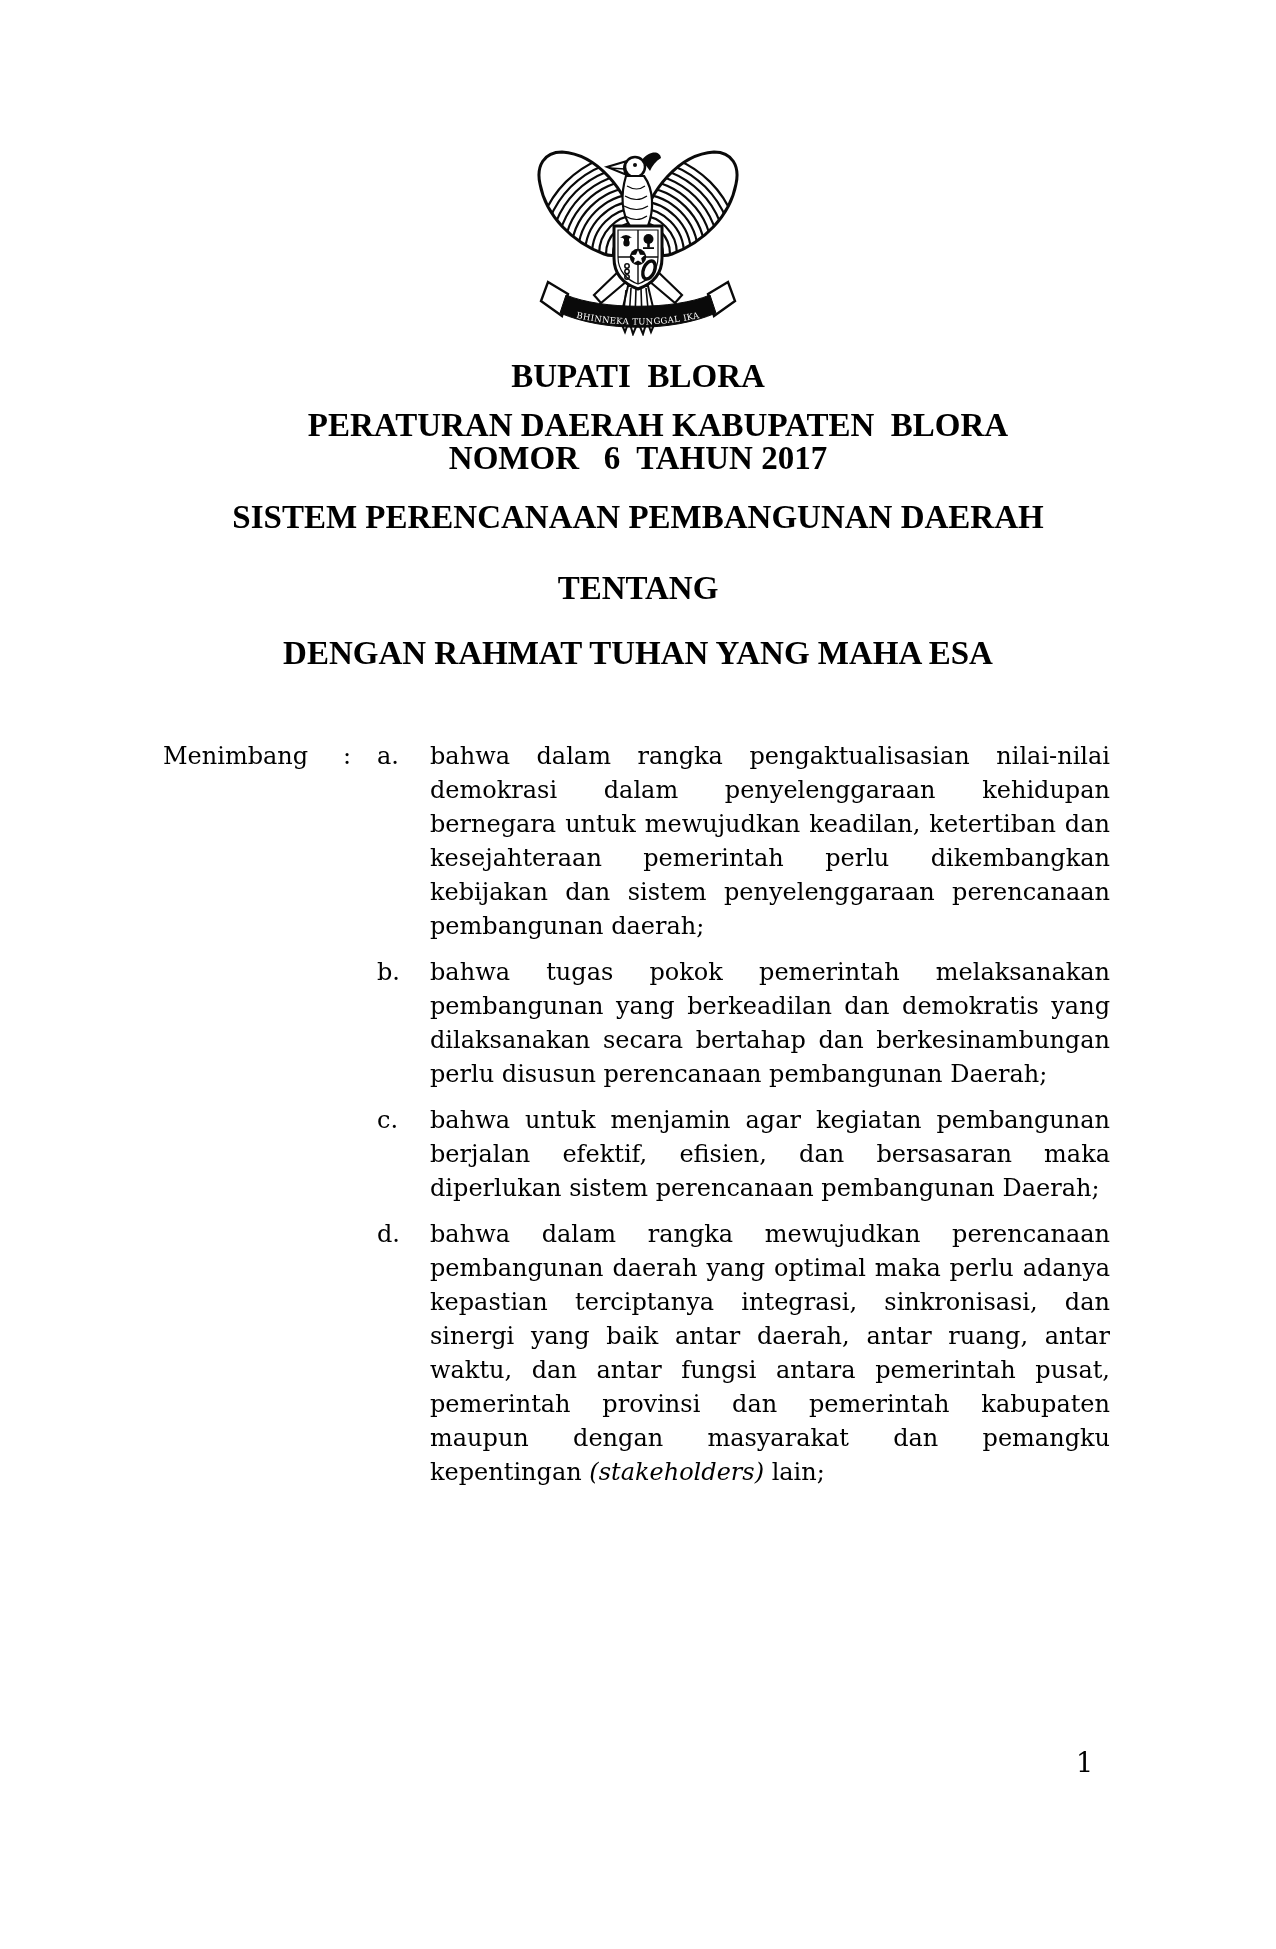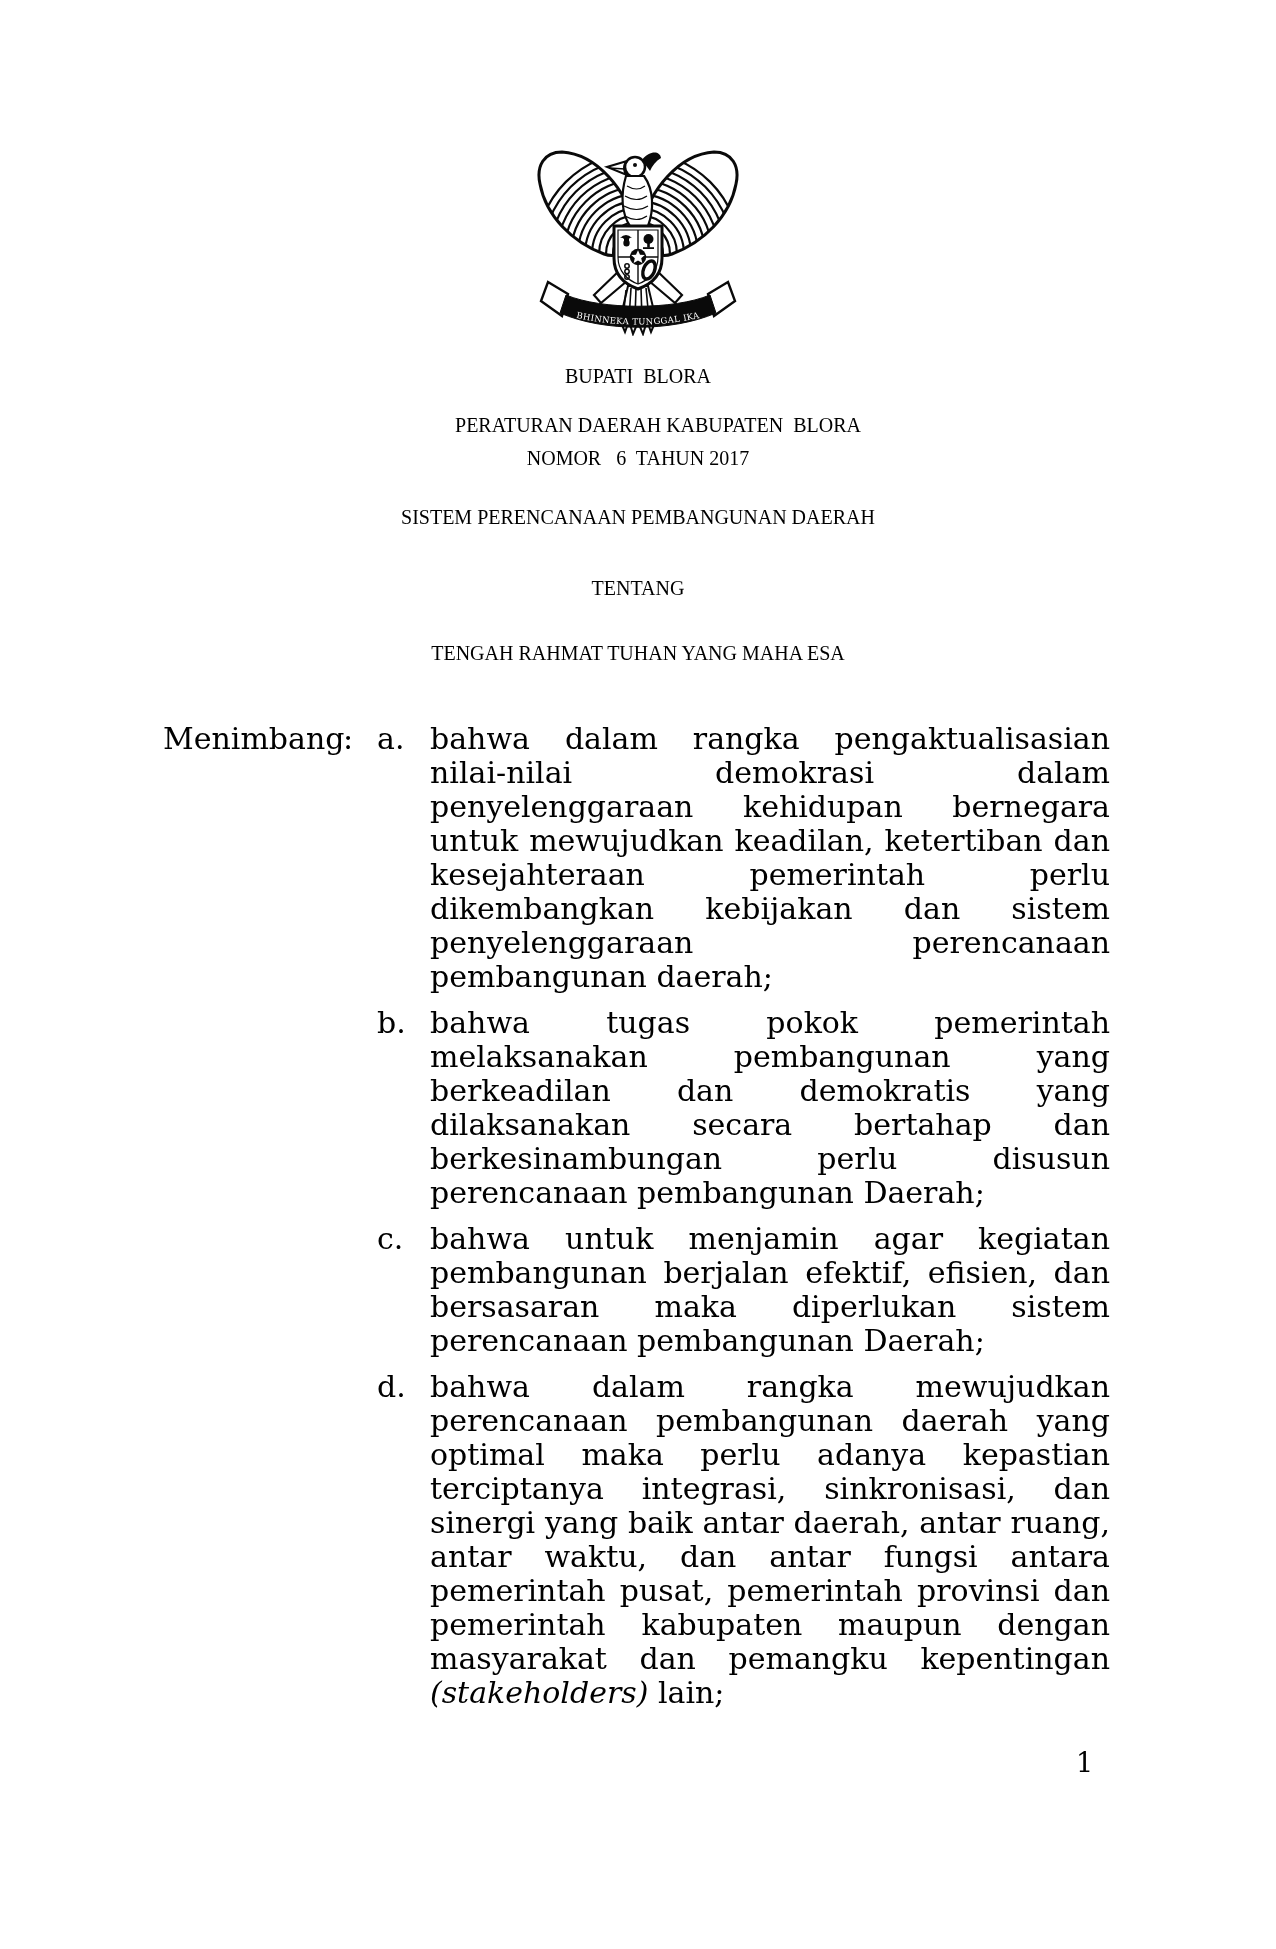--- a/index.html
+++ b/index.html
@@ -18,36 +18,36 @@
   .emblem-wrap {
     display:flex;
     justify-content:center;
   }
   .center {
     text-align:center;
     white-space:pre;
   }
   .h {
     font-family:"Liberation Serif", serif;
-    font-size:20px;
+    font-size:33px;
     line-height:33px;
-    font-weight:normal;
+    font-weight:bold;
   }
   .mt-authority { margin-top:24px; }
   .mt-title     { margin-top:16px;padding-left:40px; }
   .mt-tentang   { margin-top:38px; }
   .mt-subject   { margin-top:26px; }
   .mt-invoc     { margin-top:32px; }
   .mt-official  { margin-top:41px; }
 
   .consider {
-    margin-top:52px;
+    margin-top:69px;
     padding-left:163px;
     padding-right:166px;
-    font-size:30px;
+    font-size:24px;
     line-height:34px;
   }
   .consider-row {
     display:grid;
     grid-template-columns:180px 34px 53px 1fr;
     margin-bottom:12px;
   }
   .consider-row .item-text {
     text-align:justify;
   }
@@ -155,21 +155,21 @@
 
   <div class="center h mt-authority">BUPATI  BLORA</div>
 
   <div class="center h mt-title">PERATURAN DAERAH KABUPATEN  BLORA</div>
   <div class="center h">NOMOR   6  TAHUN 2017</div>
 
   <div class="center h mt-subject">SISTEM PERENCANAAN PEMBANGUNAN DAERAH</div>
 
   <div class="center h mt-tentang">TENTANG</div>
 
-  <div class="center h mt-invoc">TENGAH RAHMAT TUHAN YANG MAHA ESA</div>
+  <div class="center h mt-invoc">DENGAN RAHMAT TUHAN YANG MAHA ESA</div>
 
 
   <div class="consider">
 
     <div class="consider-row">
       <div>Menimbang</div>
       <div>:</div>
       <div>a.</div>
       <div class="item-text">bahwa dalam rangka pengaktualisasian nilai-nilai demokrasi dalam penyelenggaraan kehidupan bernegara untuk mewujudkan keadilan, ketertiban dan kesejahteraan pemerintah perlu dikembangkan kebijakan dan sistem penyelenggaraan perencanaan pembangunan daerah;</div>
     </div>

